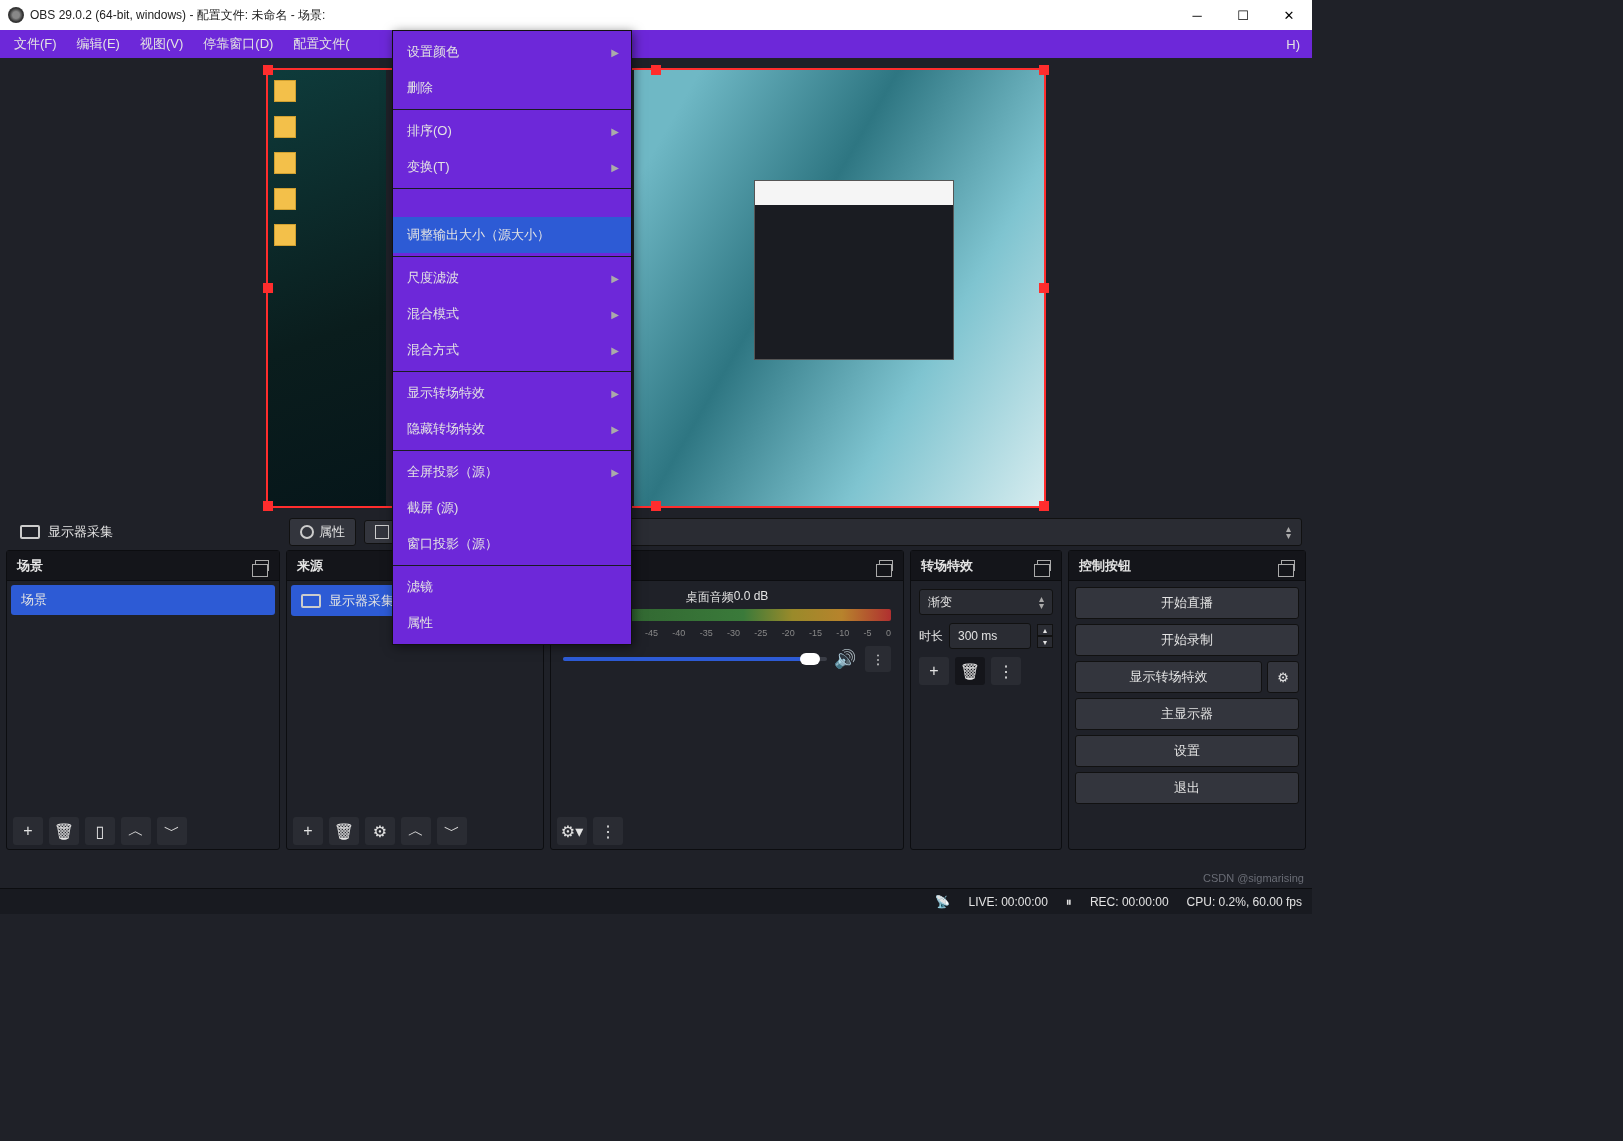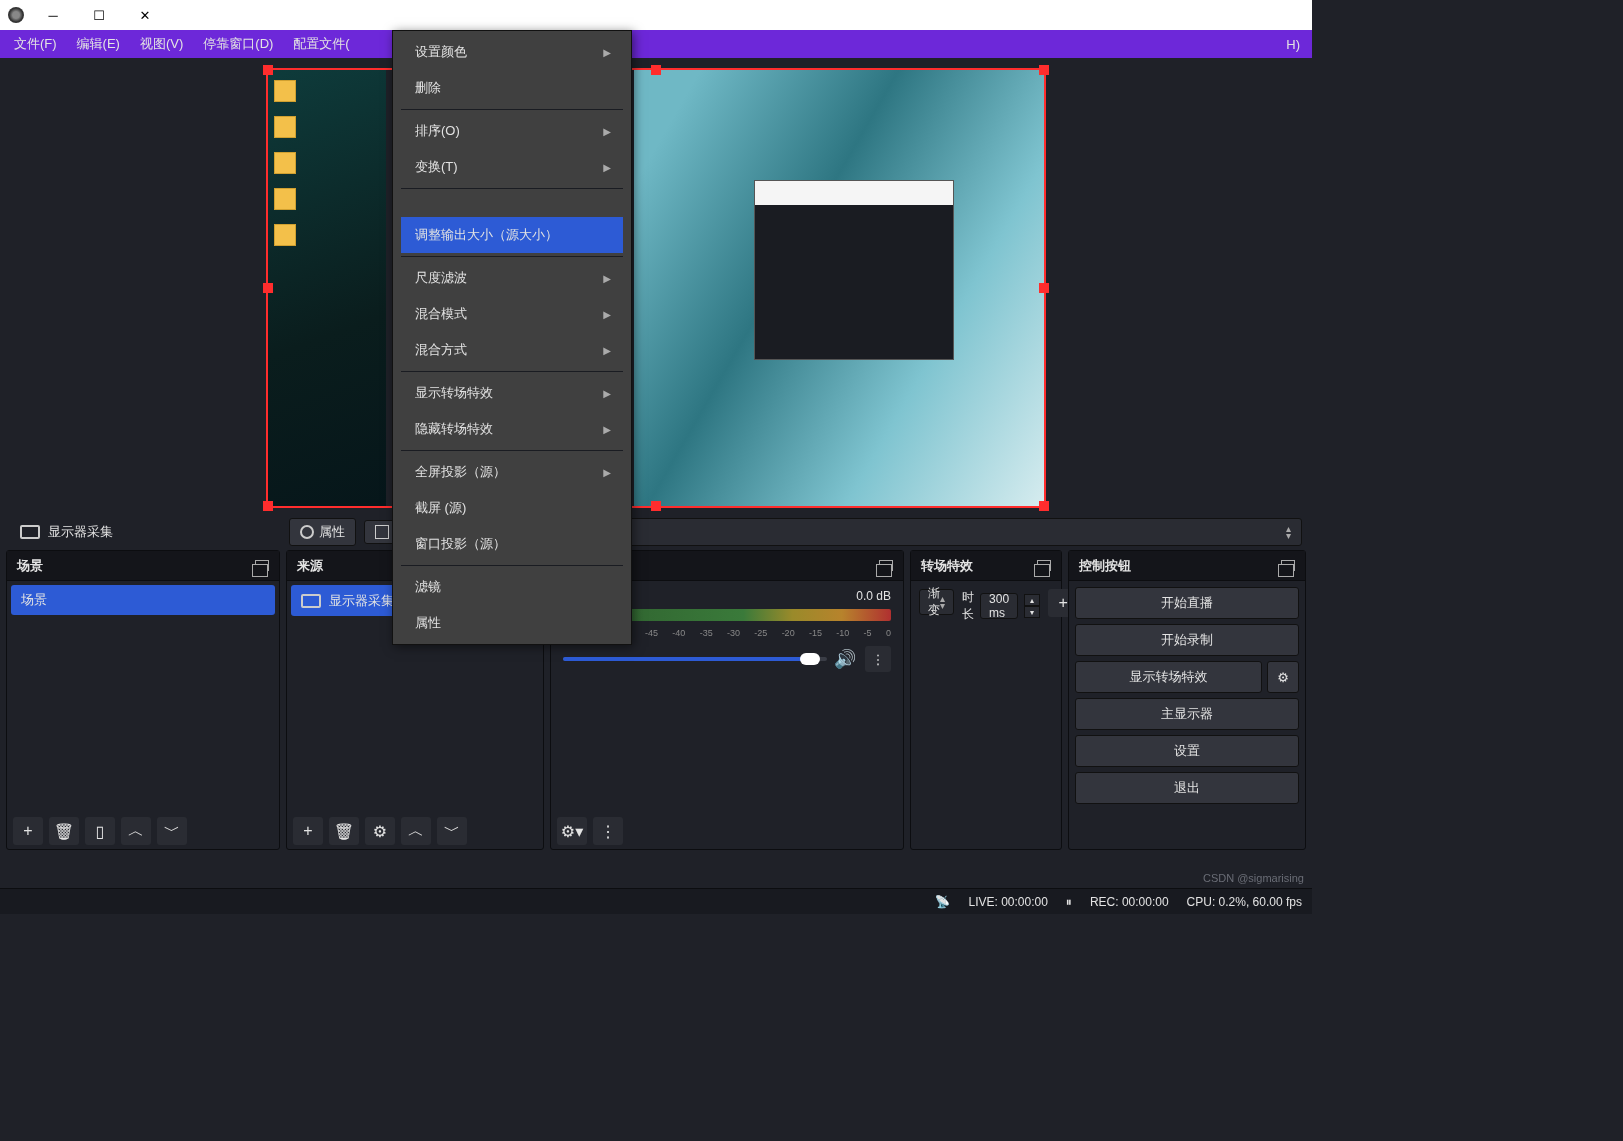--- a/index.html
+++ b/index.html
@@ -59,64 +59,65 @@
 .controls { width:238px; }
 
 .list-item { padding:6px 10px; border-radius:3px; }
 .list-item.sel { background:#2d5bd5; }
 .src-item { display:flex; align-items:center; gap:8px; }
 .eye-ico { color:#4a8fe8; font-size:16px; }
 .lock-ico { color:#b89255; font-size:14px; }
 
 
 .mix-row { padding:4px 8px; }
-.mix-hdr { display:flex; justify-content:space-between; font-size:12px; }
+.mix-hdr { display:flex; justify-content:center; font-size:12px; }
 .vu { height:12px; background:linear-gradient(90deg,#2d5d2d 0%,#3a7a3a 55%,#9a8a2a 70%,#b7832c 85%,#b03030 100%); border-radius:2px; margin-top:3px; position:relative; }
 .vu-ticks { display:flex; justify-content:space-between; font-size:9px; color:#888; margin-top:7px; }
 .slider-row { display:flex; align-items:center; gap:8px; margin-top:8px; }
 .slider { flex:1; height:4px; background:#3a3d46; border-radius:2px; position:relative; }
 .slider .fill { position:absolute; height:100%; background:#2d5bd5; border-radius:2px; width:92%; }
 .slider .thumb { position:absolute; width:20px; height:12px; background:#fff; border-radius:6px; top:-4px; left:90%; }
 .spk-ico { font-size:18px; }
 .dots-btn { width:26px; height:26px; background:#2a2c33; border-radius:3px; display:flex; align-items:center; justify-content:center; cursor:pointer; }
 
 
-.trans-body { padding:8px; display:flex; flex-direction:row; gap:8px; font-size:12px; }
+.trans-body { padding:8px; display:flex; flex-direction:column; gap:8px; font-size:12px; }
 .dd { background:#2a2c33; border:1px solid #111; height:26px; border-radius:3px; display:flex; align-items:center; padding:0 8px; justify-content:space-between; }
 .dur-row { display:flex; align-items:center; gap:6px; }
 .spin { display:flex; flex-direction:column; }
 .spin div { width:16px; height:12px; background:#2a2c33; display:flex; align-items:center; justify-content:center; font-size:8px; border:1px solid #111; }
 .tr-btns { display:flex; gap:6px; }
 
 
 .ctrl-body { padding:6px; display:flex; flex-direction:column; gap:5px; }
 .ctrl-btn { background:#33353d; border:1px solid #111; height:32px; border-radius:3px; display:flex; align-items:center; justify-content:center; cursor:pointer; }
 .ctrl-row { display:flex; gap:5px; }
 .ctrl-row .ctrl-btn:first-child { flex:1; }
 .gear-btn { width:32px; }
 
 
 .statusbar { position:absolute; bottom:0; left:0; right:0; height:26px; background:#181a20; display:flex; align-items:center; justify-content:flex-end; gap:18px; padding:0 10px; font-size:12px; border-top:1px solid #0c0d10; }
 
 
-.ctx-menu { position:absolute; left:392px; top:30px; width:240px; background:#404040; border:1px solid #111; box-shadow:2px 2px 10px rgba(0,0,0,.5); z-index:1000; padding:3px 8px; }
+.ctx-menu { position:absolute; left:392px; top:30px; width:240px; background:#6d28d9; border:1px solid #111; box-shadow:2px 2px 10px rgba(0,0,0,.5); z-index:1000; padding:3px 0; }
 .ctx-item { height:36px; display:flex; align-items:center; padding:0 14px; font-size:13px; position:relative; }
 .ctx-item.hl { background:#2d5bd5;margin-top:28px; }
 .ctx-sep { height:1px; background:#1a1c22; margin:3px 0; }
 .ctx-arrow { position:absolute; right:12px; font-size:10px; color:#aaa; }
 
 .watermark { position:absolute; right:8px; bottom:30px; font-size:11px; color:#6a6d76; }
 
 .chev { font-size:10px; display:flex; flex-direction:column; line-height:7px; color:#aaa; }
 </style>
 </head>
 <body>
 
 <div class="titlebar">
   <div class="obs-logo"></div>
+  <div class="title-text">OBS 29.0.2 (64-bit, windows) - 配置文件: 未命名 - 场景:</div>
   <div class="win-ctl">─</div>
   <div class="win-ctl">☐</div>
   <div class="win-ctl close">✕</div>
 </div>
 
 <div class="menubar">
   <div class="menu-item">文件(F)</div>
   <div class="menu-item">编辑(E)</div>
   <div class="menu-item">视图(V)</div>
   <div class="menu-item">停靠窗口(D)</div>

